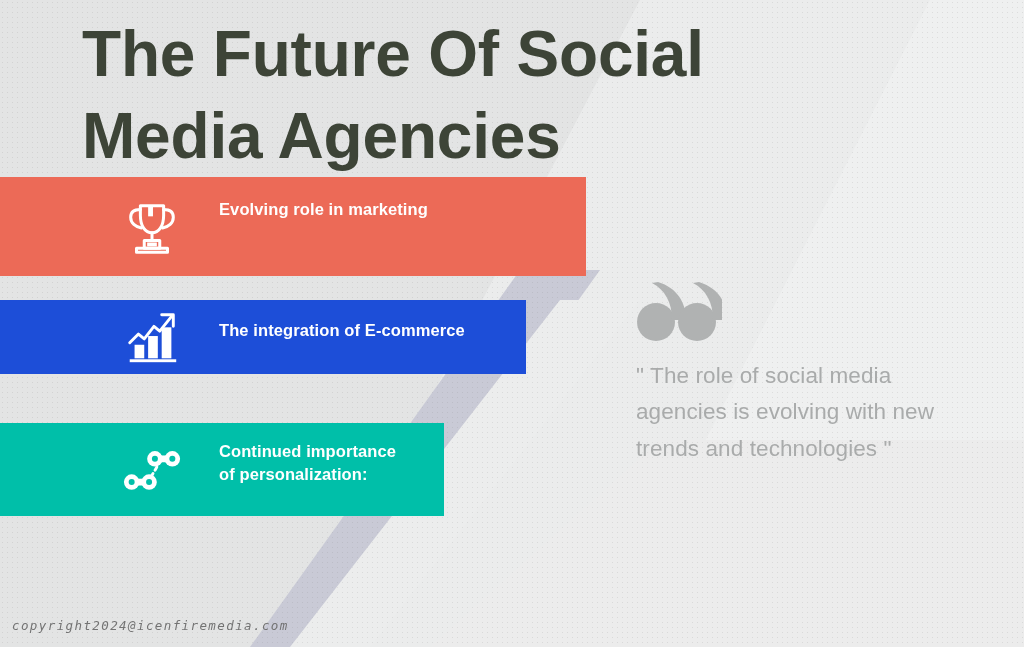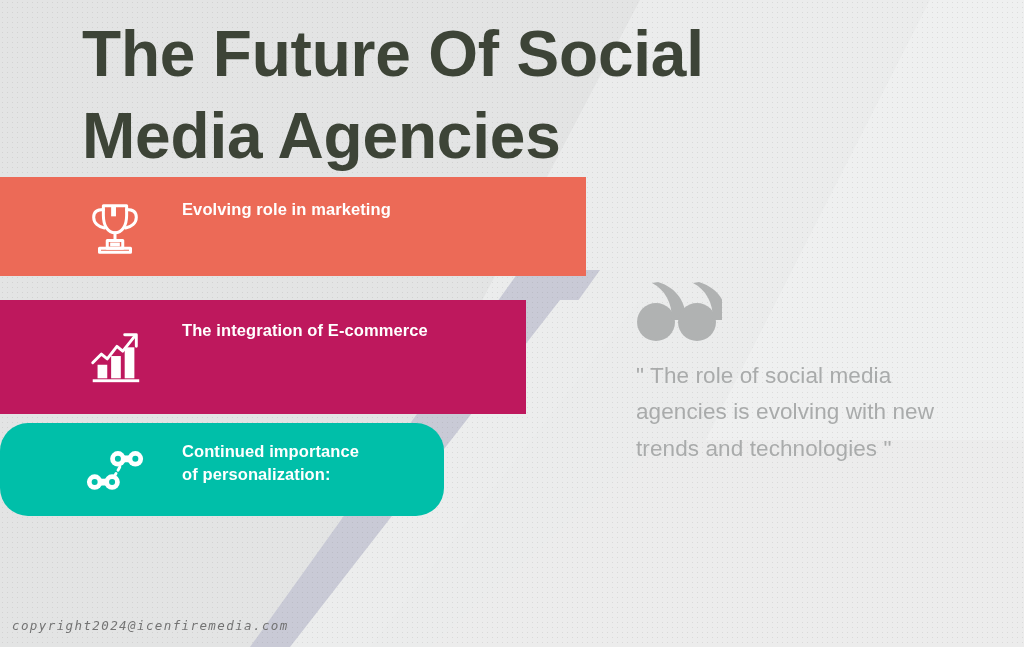--- a/index.html
+++ b/index.html
@@ -64,20 +64,21 @@
   .bar {
     position: absolute;
     left: 0;
     display: block;
     box-sizing: border-box;
   }
   .bar-inner {
     position: relative;
     width: 100%;
     height: 100%;
+    margin-left: 37px;
   }
   .bar-icon {
     position: absolute;
     left: 84px;
     top: 50%;
     transform: translateY(-50%);
     width: 62px;
     height: 62px;
     display: block;
   }
@@ -88,23 +89,23 @@
     font-family: "Liberation Sans", sans-serif;
     font-size: 16.5px;
     font-weight: bold;
     line-height: 1.42;
     white-space: pre-line;
     letter-spacing: 0.1px;
   }
 
   #bar-0 { top: 177px; height: 99px; width: 586px; background: #ec6a57; }
   #bar-0 .bar-label { top: 21px; }
-  #bar-1 { top: 300px; height: 114px; width: 526px; background: #be185d; }
+  #bar-1 { top: 300px; height: 74px; width: 526px; background: #1d4ed8; }
   #bar-1 .bar-label { top: 19px; }
-  #bar-2 { top: 423px; height: 93px; width: 444px; background: #00bfa9; border-radius: 28px; }
+  #bar-2 { top: 423px; height: 93px; width: 444px; background: #00bfa9; }
   #bar-2 .bar-label { top: 17px; }
 
   
   .quote-block {
     position: absolute;
     left: 636px;
     top: 282px;
     width: 340px;
   }
   .quote-mark {

